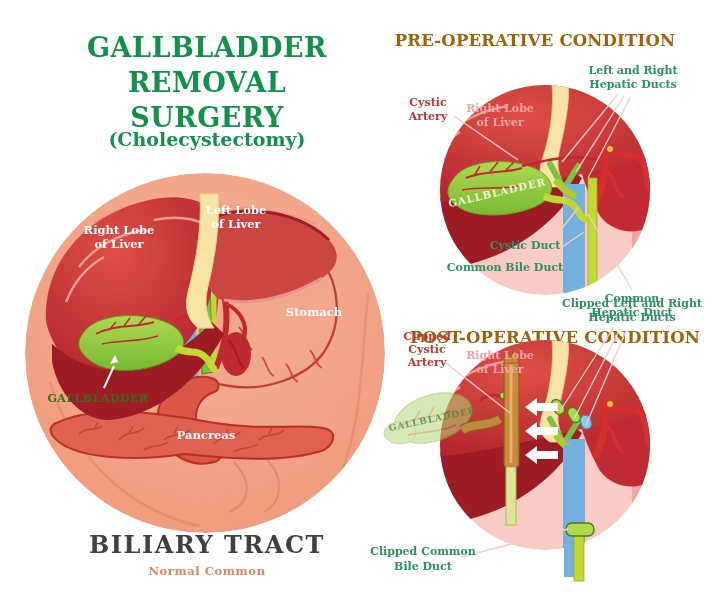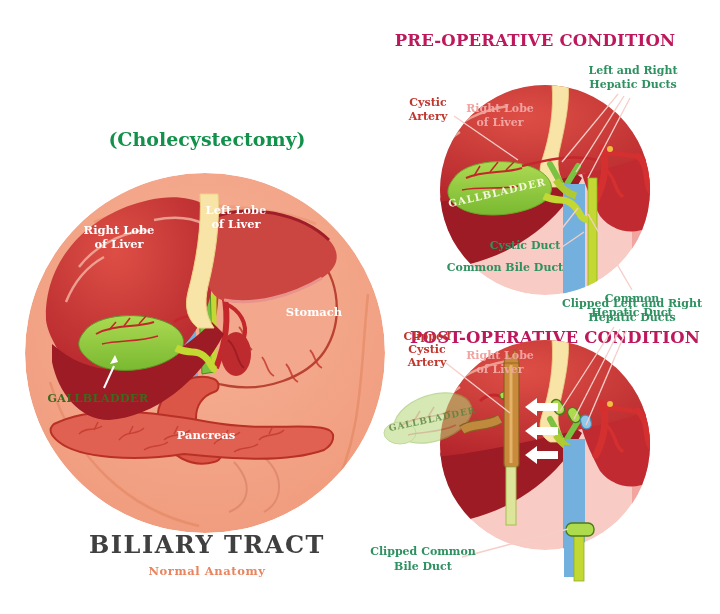--- a/index.html
+++ b/index.html
@@ -4,38 +4,40 @@
 <style>
   html,body{margin:0;padding:0;background:#fff;}
   .canvas{position:relative;width:720px;height:614px;background:#ffffff;overflow:hidden;
           font-family:"DejaVu Serif",serif;}
   .abs{position:absolute;}
   .txt{font-weight:bold;white-space:pre-line;text-align:center;}
   .main-title{left:8px;top:30px;width:398px;font-size:27px;line-height:1.3;color:#11914A;letter-spacing:.5px;}
   .subtitle{left:8px;top:128px;width:398px;font-size:19px;color:#11914A;}
   .caption{left:8px;top:530px;width:398px;font-size:24px;color:#404040;letter-spacing:1.5px;}
   .caption-sub{left:8px;top:564px;width:398px;font-size:11.5px;color:#E8845F;letter-spacing:.6px;}
-  .panel-title{width:340px;font-size:16.5px;color:#be185d;letter-spacing:.2px;}
+  .panel-title{width:340px;font-size:16.5px;color:#a16207;letter-spacing:.2px;}
   .pre-title{left:365px;top:31px;}
   .post-title{left:360px;top:328px;text-align:right;}
   svg text{font-family:"DejaVu Serif",serif;font-weight:bold;}
   .tw{fill:#FFFFFF;font-size:11.5px;}
   .tp{fill:#F2A4A2;font-size:11px;}
   .tg{fill:#2E9160;font-size:11px;}
   .tr{fill:#C0372E;font-size:11px;}
   .tgb{fill:#3A6B1E;font-size:11px;letter-spacing:.5px;}
   .tgbc{fill:#F3F7D9;font-size:10px;letter-spacing:1.2px;}
   .tgbf{fill:#57823B;font-size:9px;letter-spacing:1px;opacity:.8;}
   .mid{text-anchor:middle;}
 </style>
 </head>
 <body>
 
 <div class="canvas">
 
+  <div class="abs txt main-title">GALLBLADDER REMOVAL
+SURGERY</div>
   <div class="abs txt subtitle">(Cholecystectomy)</div>
 
   <svg class="abs" style="left:24px;top:172px;" width="362" height="362" viewBox="0 0 362 362">
     <defs>
       <radialGradient id="mgrad" cx="50%" cy="35%" r="75%">
         <stop offset="0%" stop-color="#F6B296"></stop>
           <stop offset="100%" stop-color="#F0997B"></stop>
       </radialGradient>
       <radialGradient id="lgradMain" cx="40%" cy="30%" r="85%">
         <stop offset="0%" stop-color="#DD4F45"></stop>
@@ -153,21 +155,21 @@
     </g>
 
     <text class="tw mid" x="95" y="62"><tspan x="95" dy="0">Right Lobe</tspan><tspan x="95" dy="14">of Liver</tspan></text>
     <text class="tw mid" x="212" y="42"><tspan x="212" dy="0">Left Lobe</tspan><tspan x="212" dy="14">of Liver</tspan></text>
     <text class="tw mid" x="290" y="144">Stomach</text>
     <text class="tw mid" x="182" y="267">Pancreas</text>
     <text class="tgb mid" x="74" y="230">GALLBLADDER</text>
   </svg>
 
   <div class="abs txt caption">BILIARY TRACT</div>
-  <div class="abs txt caption-sub">Normal Anatomy</div>
+  <div class="abs txt caption-sub">Normal Common</div>
 
   <div class="abs txt panel-title pre-title">PRE-OPERATIVE CONDITION</div>
 
   <svg class="abs" style="left:370px;top:50px;" width="350" height="272" viewBox="0 0 350 272">
     <defs>
       <radialGradient id="lgrad" cx="42%" cy="28%" r="85%">
         <stop offset="0%" stop-color="#DD4F45"></stop>
           <stop offset="100%" stop-color="#AE2028"></stop>
       </radialGradient>
       <linearGradient id="gbgrad" x1="0" y1="0" x2="0" y2="1">

